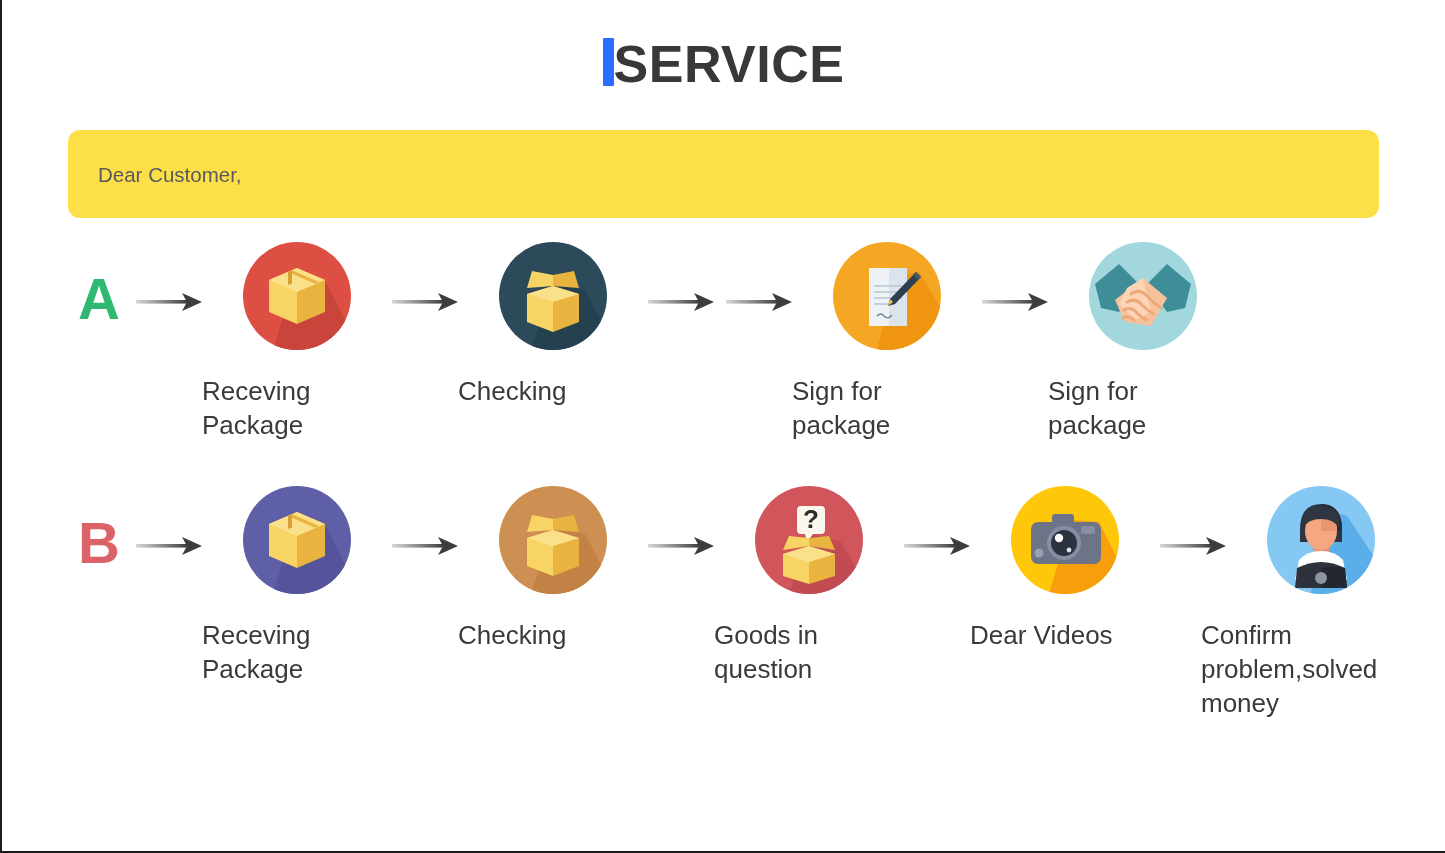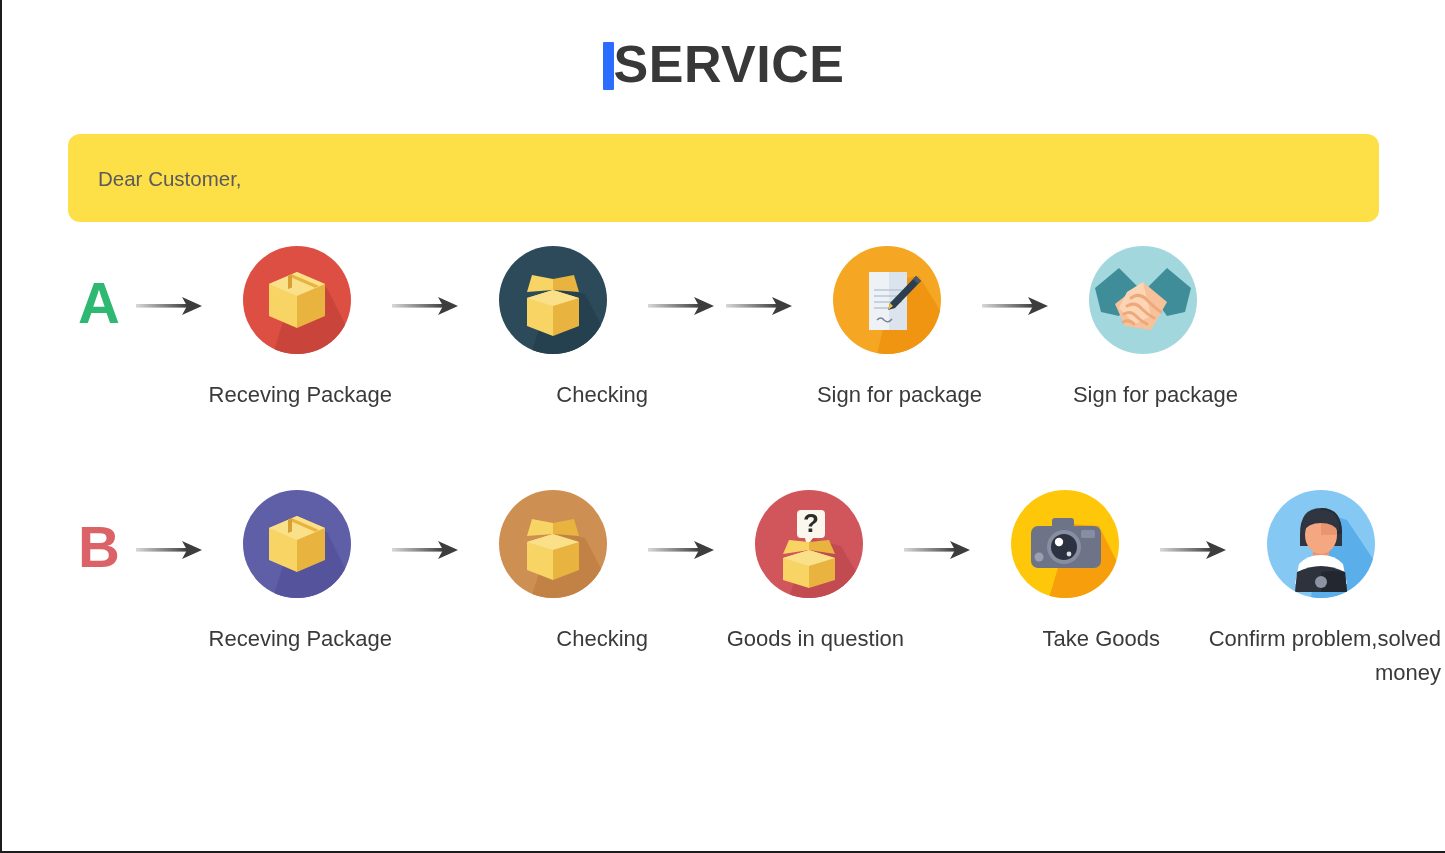--- a/index.html
+++ b/index.html
@@ -24,21 +24,21 @@
     overflow: hidden;
   }
 
   
   .page-header {
     text-align: center;
     padding-top: 38px;
   }
   .page-title {
     display: inline-flex;
-    align-items: flex-end;
+    align-items: flex-start;
     gap: 0;
     font-size: 52px;
     font-weight: bold;
     letter-spacing: 0.5px;
     color: #383838;
     line-height: 1;
   }
   .title-bar {
     display: inline-block;
     width: 11px;
@@ -108,23 +108,23 @@
     border-radius: 50%;
     position: relative;
     overflow: hidden;
     display: flex;
     align-items: center;
     justify-content: center;
   }
   .step-icon svg { display: block; }
   .step-label {
     margin-top: 24px;
-    font-size: 22px;
+    font-size: 26px;
     color: #3a3a3a;
-    text-align: right;
+    text-align: left;
     line-height: 34px;
     white-space: normal;
     width: 190px;
   }
   .step.wide .step-label { width: 240px; }
 </style>
 </head>
 <body>
 
 <div class="page">
@@ -388,21 +388,21 @@
             <rect x="41" y="28" width="22" height="10" rx="3" fill="#6e7487"></rect>
             <rect x="20" y="36" width="70" height="42" rx="7" fill="#6e7487"></rect>
             <rect x="70" y="40" width="14" height="8" rx="2" fill="#878ea1"></rect>
             <circle cx="53" cy="57" r="17" fill="#878ea1"></circle>
             <circle cx="53" cy="57" r="13" fill="#2d3240"></circle>
             <circle cx="48" cy="52" r="4.2" fill="#ffffff"></circle>
             <circle cx="58" cy="64" r="2.4" fill="#ffffff" opacity="0.85"></circle>
             <circle cx="28" cy="67" r="4.5" fill="#9aa0b2"></circle>
           </svg>
         </div>
-        <div class="step-label">Take Goods</div>
+        <div class="step-label">Dear Videos</div>
       </div>
 
       <div class="arrow">
         <svg width="66" height="22" viewBox="0 0 66 22">
           <defs>
               <linearGradient id="gb5" x1="0" y1="0" x2="1" y2="0">
             <stop offset="0" stop-color="#d8d8d8"></stop>
                 <stop offset="1" stop-color="#3d3d3d"></stop>
           </linearGradient>
             </defs>

